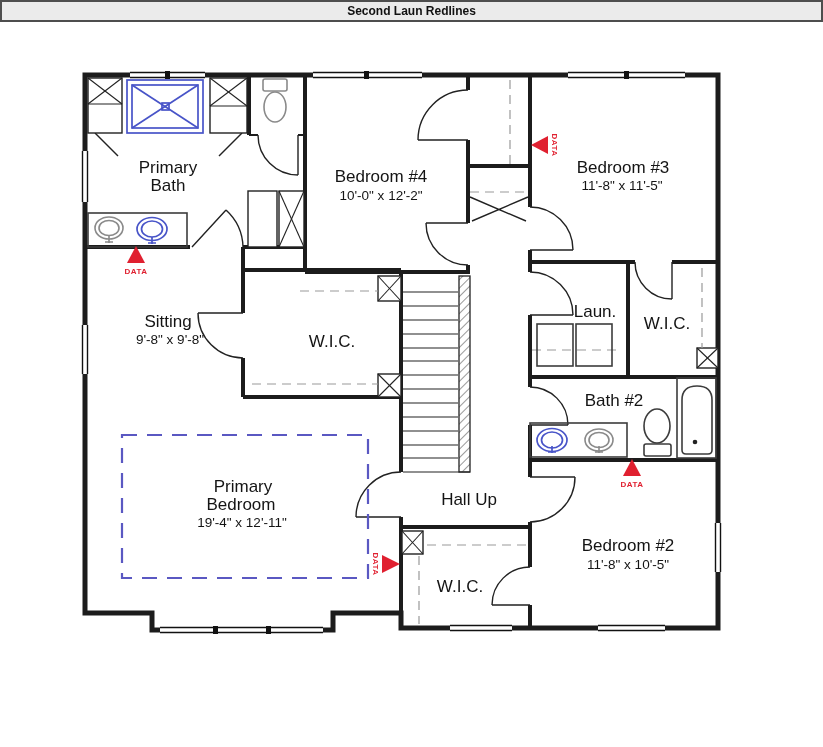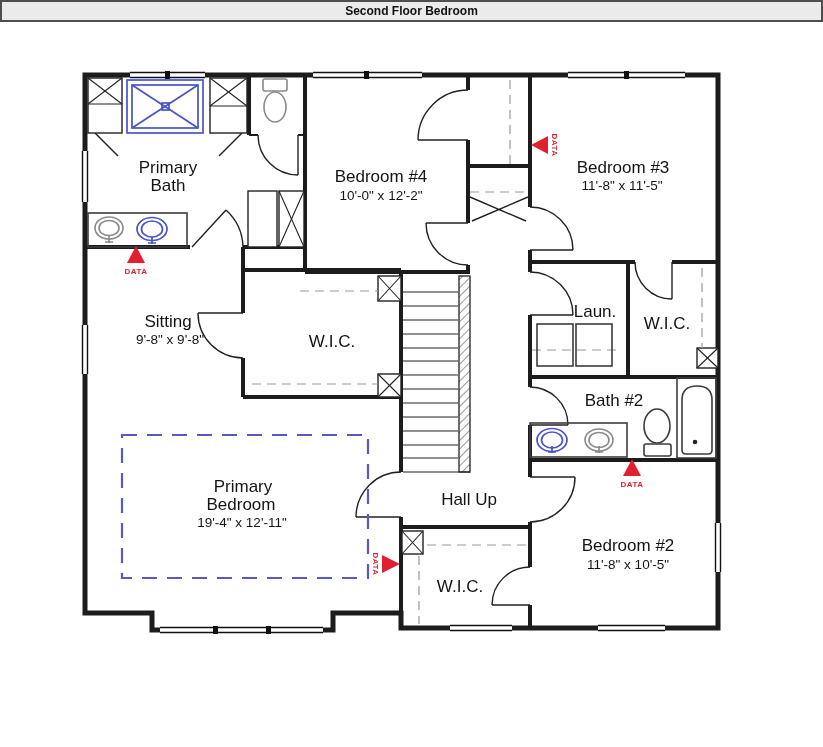--- a/index.html
+++ b/index.html
@@ -29,21 +29,21 @@
   .chase-x{stroke:#222;stroke-width:1.1;}
   .room-name{font-family:"Liberation Sans",sans-serif;font-size:17px;fill:#141414;text-anchor:middle;}
   .room-dims{font-family:"Liberation Sans",sans-serif;font-size:13.5px;fill:#141414;text-anchor:middle;}
   .red-tri{fill:var(--redline,#e02030);stroke:none;}
   .red-label{font-family:"Liberation Sans",sans-serif;font-size:8px;font-weight:bold;fill:var(--redline,#e02030);text-anchor:middle;letter-spacing:.5px;}
 </style>
 </head>
 <body>
 
 <div id="titlebar">
-  <span>Second Floor Bedroom</span>
+  <span>Second Laun Redlines</span>
 </div>
 
 <svg id="plan" viewBox="0 0 823 747" xmlns="http://www.w3.org/2000/svg">
   <defs>
     <pattern id="hatch" width="6" height="6" patternUnits="userSpaceOnUse" patternTransform="rotate(45)">
       <line x1="0" y1="0" x2="0" y2="6" stroke="#555" stroke-width="1.2"></line>
     </pattern>
   </defs>
 
   <g>

